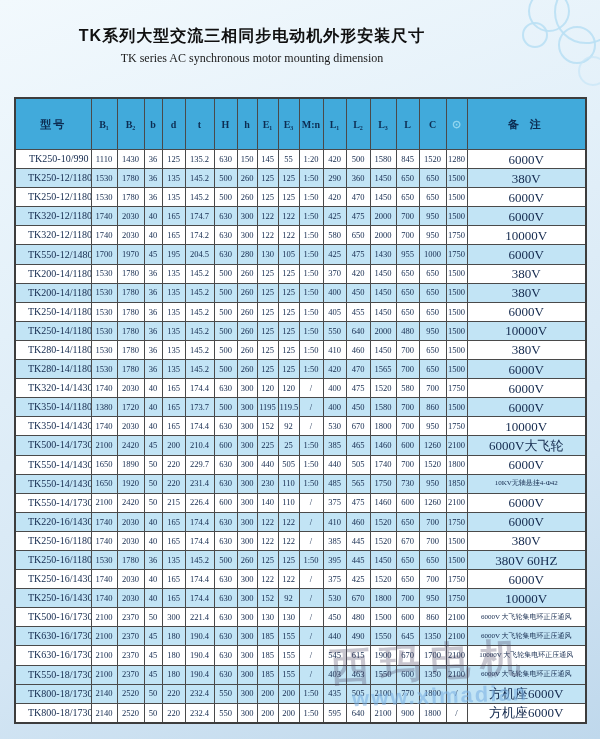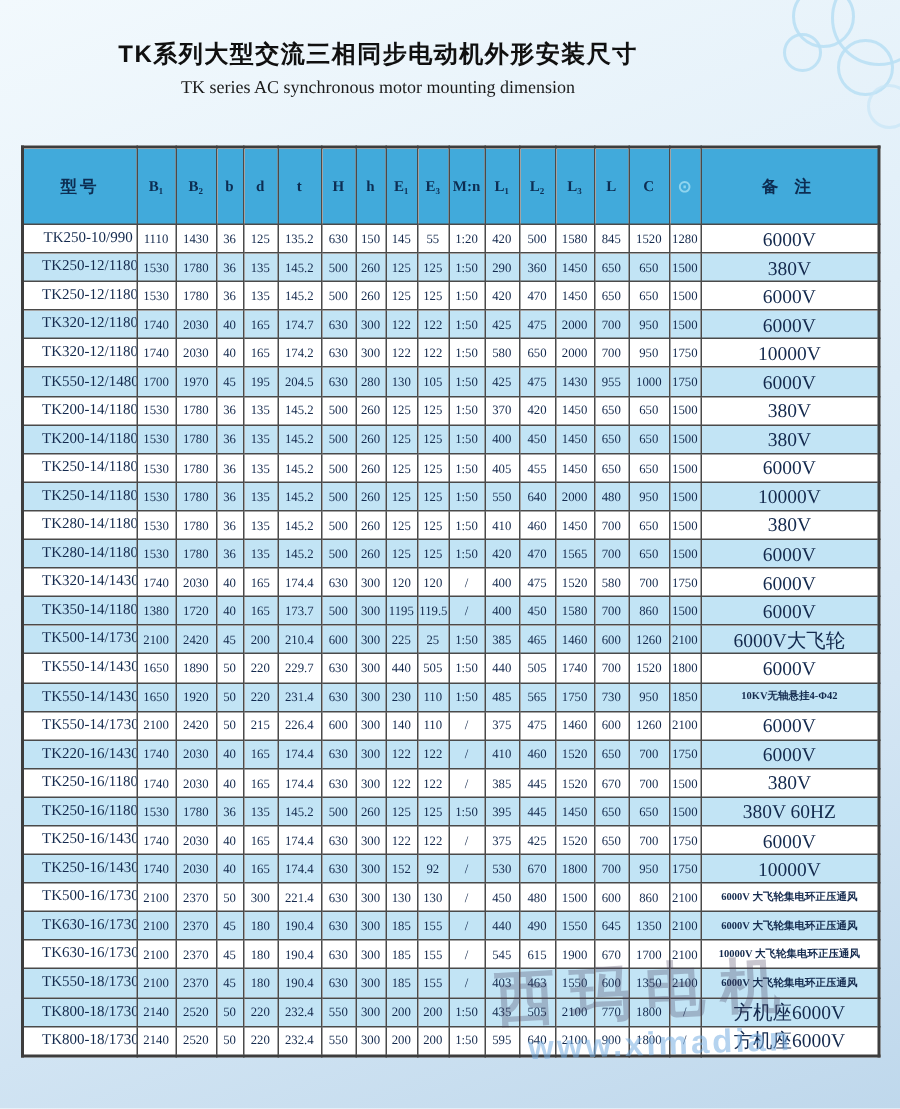--- a/index.html
+++ b/index.html
@@ -25,21 +25,21 @@
     height:48px;background:var(--header-bg,#41aadb);
     font-size:10px;font-weight:bold;color:#0d2d52;
   }
   thead th.col-model{font-size:11px;letter-spacing:2px;text-align:center;}
   thead th.col-circ{color:#8fd4ee;font-size:11px;}
   thead th.col-remark{font-size:11px;letter-spacing:4px;}
   tbody td{height:16.1px;font-size:8.5px;line-height:1;}
   tbody td.model{font-size:10px;padding-left:12px;}
   tbody tr.alt td{background:var(--row-alt-bg,#c2e4f5);}
   tbody td.remark{font-size:13px;}
-  tbody td.remark.long{font-size:7px;font-weight:bold;}
+  tbody td.remark.long{font-size:7px;}
   .watermark{
     position:absolute;left:330px;top:640px;width:260px;
     transform:rotate(-3deg);pointer-events:none;
     font-family:"Liberation Sans",sans-serif;
     color:rgba(72,66,96,.30);font-size:40px;font-weight:bold;letter-spacing:10px;
     text-align:left;line-height:1;
   }
   .watermark-en{
     position:absolute;left:352px;top:682px;width:240px;
     transform:rotate(-2deg);pointer-events:none;
@@ -380,20 +380,40 @@
         <td>119.5</td>
         <td>/</td>
         <td>400</td>
         <td>450</td>
         <td>1580</td>
         <td>700</td>
         <td>860</td>
         <td>1500</td>
         <td class="remark">6000V</td>
       </tr>
+      <tr>
+        <td class="model">TK350-14/1430</td>
+        <td>1740</td>
+        <td>2030</td>
+        <td>40</td>
+        <td>165</td>
+        <td>174.4</td>
+        <td>630</td>
+        <td>300</td>
+        <td>152</td>
+        <td>92</td>
+        <td>/</td>
+        <td>530</td>
+        <td>670</td>
+        <td>1800</td>
+        <td>700</td>
+        <td>950</td>
+        <td>1750</td>
+        <td class="remark">10000V</td>
+      </tr>
       <tr class="alt">
         <td class="model">TK500-14/1730</td>
         <td>2100</td>
         <td>2420</td>
         <td>45</td>
         <td>200</td>
         <td>210.4</td>
         <td>600</td>
         <td>300</td>
         <td>225</td>

